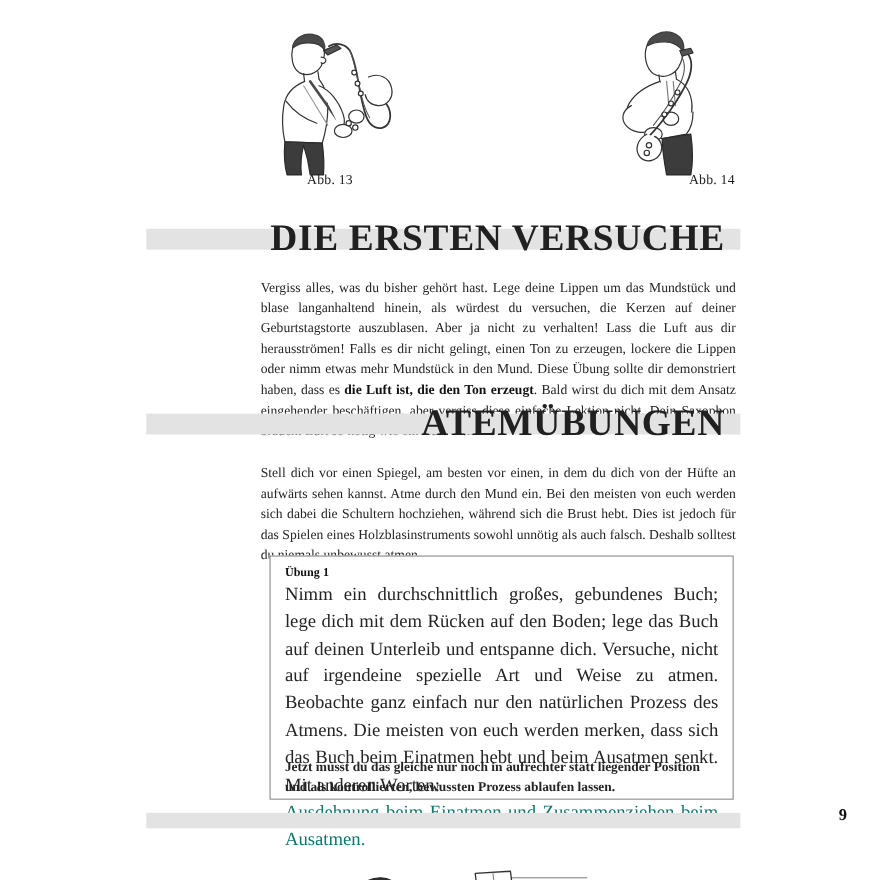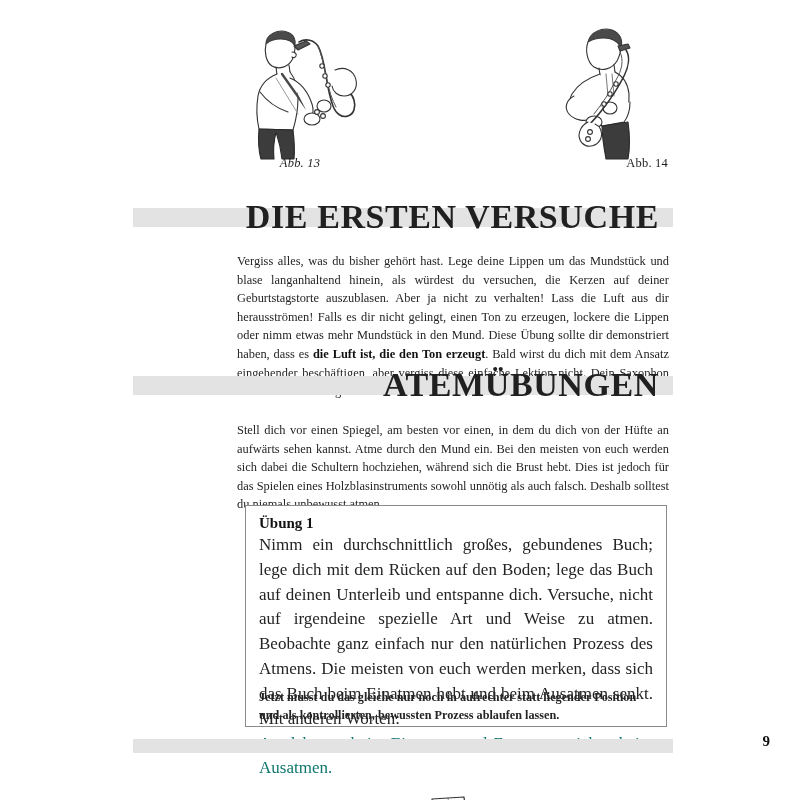--- a/index.html
+++ b/index.html
@@ -50,21 +50,20 @@
     letter-spacing: 0.2px;
     color: #1d1d1d;
     margin-top: -4px;
   }
   .figure-caption.right {
     text-align: right;
     padding-right: 4px;
   }
   .figure-caption.left {
     text-align: center;
-    font-style: italic;
   }
   .intro-text {
     width: 150px;
     font-size: 11.4px;
     line-height: 1.42;
     text-align: center;
     color: #2a2a2a;
     padding-top: 8px;
   }
 
@@ -119,21 +118,21 @@
     width: 422px;
     height: 222px;
     border: 1px solid #8a8a8a;
     box-sizing: border-box;
     background: #fff;
   }
   .exercise-inner {
     padding: 9px 13px 0 13px;
   }
   .exercise-title {
-    font-size: 15px;
+    font-size: 11px;
     font-weight: 700;
     color: #111;
     margin-bottom: 1px;
   }
   .exercise-text {
     font-size: 17px;
     line-height: 1.46;
     text-align: justify;
     color: #242424;
   }

